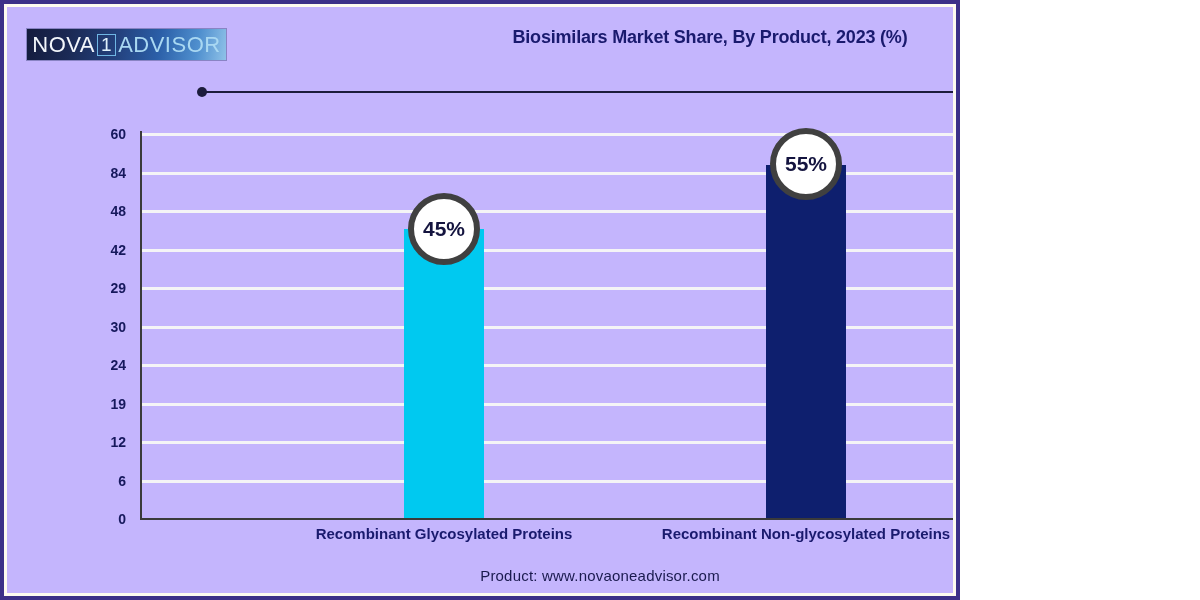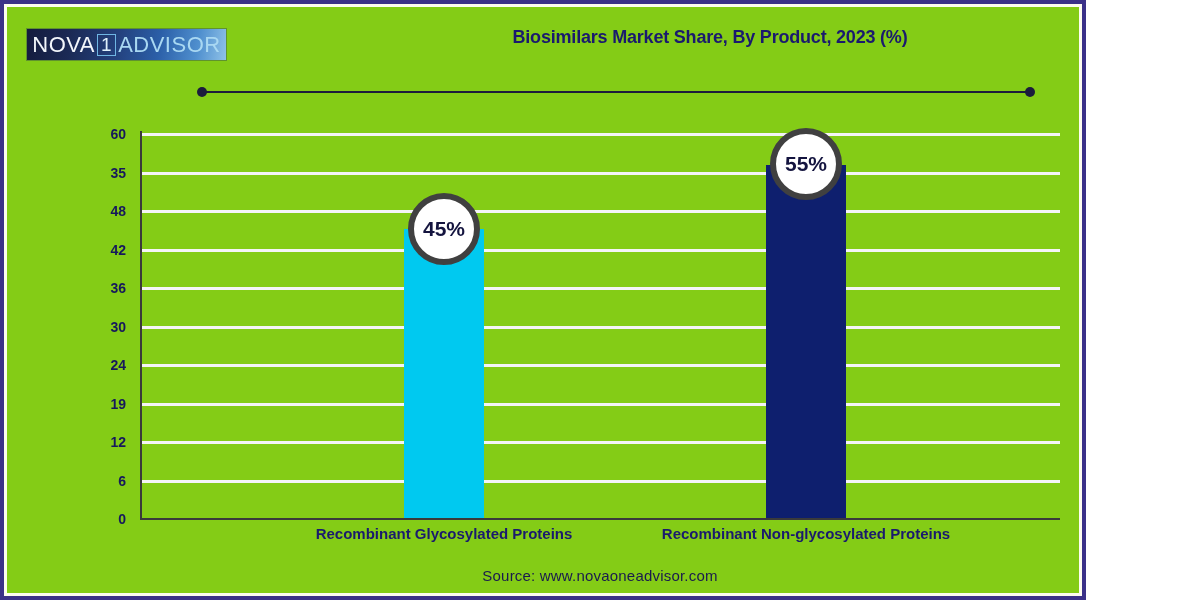--- a/index.html
+++ b/index.html
@@ -7,24 +7,24 @@
     padding: 0;
     background: #ffffff;
   }
   body {
     font-family: "Liberation Sans", sans-serif;
   }
 
   
   #canvas {
     position: relative;
-    width: 1086px;
+    width: 960px;
     height: 600px;
     box-sizing: border-box;
-    background: #84cc16;
+    background: #c4b5fd;
     overflow: hidden;
   }
   .frame-outer {
     position: absolute;
     inset: 0;
     border: 4px solid #3b3188;
     box-sizing: border-box;
     pointer-events: none;
     z-index: 40;
   }
@@ -240,36 +240,36 @@
     <div class="gridline" style="top:77px"></div>
     <div class="gridline" style="top:115.5px"></div>
     <div class="gridline" style="top:154px"></div>
     <div class="gridline" style="top:192.5px"></div>
     <div class="gridline" style="top:231px"></div>
     <div class="gridline" style="top:269.5px"></div>
     <div class="gridline" style="top:308px"></div>
     <div class="gridline" style="top:346.5px"></div>
 
     <div class="ylabel" style="top:-6px">60</div>
-    <div class="ylabel" style="top:32.5px">35</div>
+    <div class="ylabel" style="top:32.5px">84</div>
     <div class="ylabel" style="top:71px">48</div>
     <div class="ylabel" style="top:109.5px">42</div>
-    <div class="ylabel" style="top:148px">36</div>
+    <div class="ylabel" style="top:148px">29</div>
     <div class="ylabel" style="top:186.5px">30</div>
     <div class="ylabel" style="top:225px">24</div>
     <div class="ylabel" style="top:263.5px">19</div>
     <div class="ylabel" style="top:302px">12</div>
     <div class="ylabel" style="top:340.5px">6</div>
     <div class="ylabel" style="top:379px">0</div>
 
     <div class="bar cyan" style="height:288.75px"></div>
     <div class="bar navy" style="height:352.9px"></div>
 
     <div class="bubble b1">45%</div>
     <div class="bubble b2">55%</div>
 
     <div class="xlabel x1">Recombinant Glycosylated Proteins</div>
     <div class="xlabel x2">Recombinant Non-glycosylated Proteins</div>
   </div>
 
-  <div id="source">Source: www.novaoneadvisor.com</div>
+  <div id="source">Product: www.novaoneadvisor.com</div>
 
 </div>
 
 </body></html>

